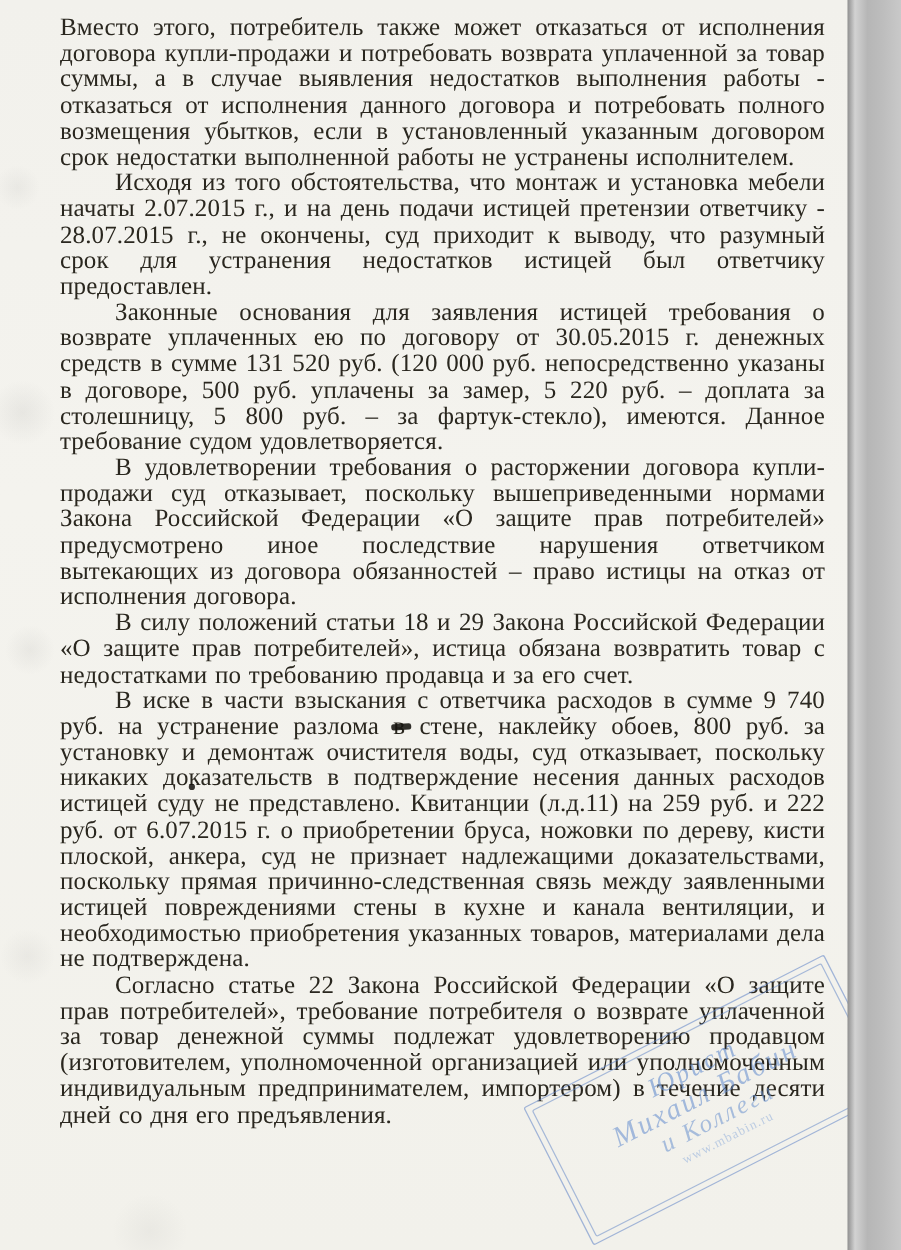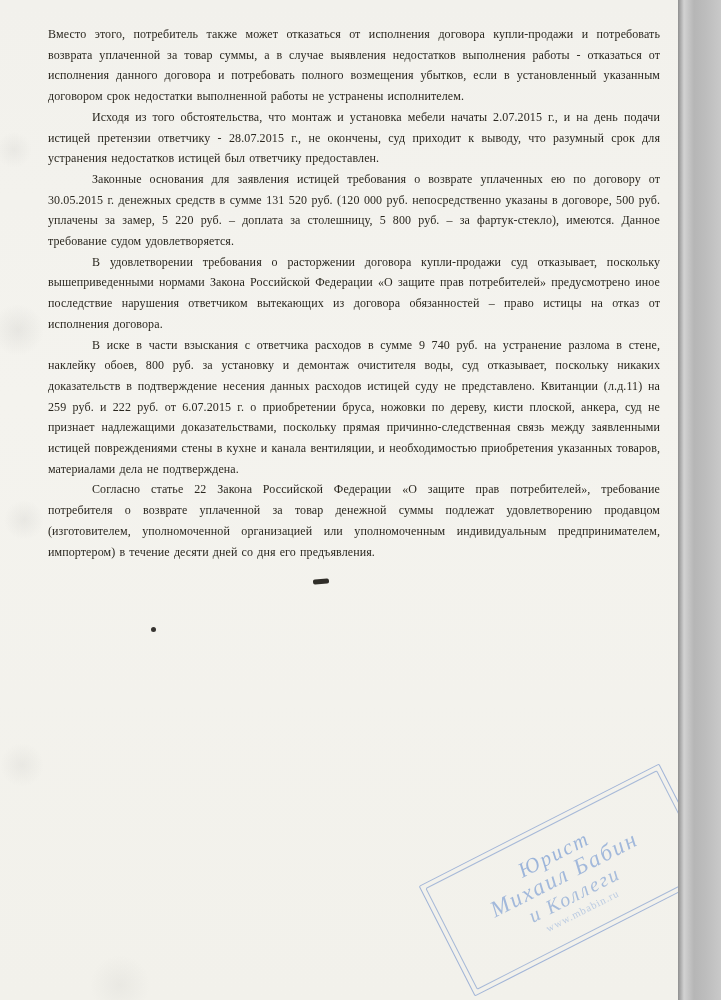--- a/index.html
+++ b/index.html
@@ -16,22 +16,22 @@
       radial-gradient(circle at 24px 520px, rgba(120,120,120,.09), rgba(120,120,120,0) 20px),
       radial-gradient(circle at 22px 765px, rgba(120,120,120,.08), rgba(120,120,120,0) 22px),
       radial-gradient(circle at 120px 985px, rgba(120,120,120,.07), rgba(120,120,120,0) 30px),
       linear-gradient(180deg,#f2f1ec 0%,#f4f3ee 40%,#f2f1eb 100%);
   }
   .page-edge{
     position:absolute;top:0;right:0;width:43px;height:1000px;
     background:linear-gradient(90deg,#8f8f8f 0px,#d2d2d2 6px,#b6b6b6 16px,#bdbdbd 28px,#c9c9c9 43px);
   }
   .textblock{
-    position:absolute;left:48px;top:24px;width:612px;
-    font-size:12px;line-height:20.7px;color:#2a271f;
+    position:absolute;left:48px;top:12px;width:612px;
+    font-size:20px;line-height:20.7px;color:#2a271f;
     text-align:justify;
     letter-spacing:.1px;
   }
   .textblock p{margin:0;text-indent:44px;word-spacing:1px;}
   .textblock p.no-indent{text-indent:0;}
   .page-number{
     position:absolute;right:34px;bottom:20px;
     font-size:17px;color:#3a372f;
   }
   
@@ -68,20 +68,21 @@
 </head>
 <body>
 
 <div class="paper">
 
   <div class="textblock">
     <p class="no-indent">Вместо этого, потребитель также может отказаться от исполнения договора купли-продажи и потребовать возврата уплаченной за товар суммы, а в случае выявления недостатков выполнения работы -  отказаться от исполнения данного договора и потребовать полного возмещения убытков, если в установленный указанным договором срок недостатки выполненной работы  не устранены исполнителем.</p>
     <p>Исходя из того обстоятельства, что монтаж и установка мебели начаты 2.07.2015 г.,  и на день подачи истицей претензии ответчику  - 28.07.2015 г., не окончены,  суд приходит к выводу, что разумный срок для устранения недостатков истицей был ответчику предоставлен.</p>
     <p>Законные основания для заявления истицей требования о возврате уплаченных ею по договору от 30.05.2015 г.  денежных средств в сумме 131 520 руб. (120 000 руб. непосредственно указаны в договоре, 500 руб. уплачены за замер, 5 220 руб. – доплата за столешницу, 5 800 руб. – за фартук-стекло), имеются. Данное требование судом удовлетворяется.</p>
     <p>В удовлетворении требования о расторжении договора купли-продажи суд отказывает, поскольку вышеприведенными нормами Закона Российской Федерации «О защите прав потребителей»  предусмотрено иное последствие нарушения ответчиком вытекающих из договора обязанностей – право истицы на отказ от исполнения договора.</p>
+    <p>В силу положений статьи 18 и 29 Закона Российской Федерации «О защите прав потребителей», истица обязана возвратить товар с недостатками по требованию продавца и за его счет.</p>
     <p>В иске в части взыскания с ответчика расходов в сумме 9 740 руб. на устранение разлома в стене, наклейку обоев, 800 руб. за установку и демонтаж очистителя воды, суд отказывает, поскольку никаких доказательств в подтверждение несения данных расходов истицей суду не представлено. Квитанции (л.д.11) на 259 руб. и 222 руб. от 6.07.2015 г. о приобретении бруса, ножовки по дереву, кисти плоской, анкера,  суд не признает надлежащими доказательствами, поскольку прямая причинно-следственная связь между заявленными истицей повреждениями стены в кухне и канала вентиляции, и необходимостью приобретения указанных товаров, материалами дела не подтверждена.</p>
     <p>Согласно статье 22 Закона Российской Федерации «О защите прав потребителей», требование потребителя о возврате уплаченной за товар денежной суммы подлежат удовлетворению продавцом (изготовителем, уполномоченной организацией или уполномоченным  индивидуальным предпринимателем, импортером) в течение десяти дней со дня его предъявления.</p>
   </div>
 
   <div class="stamp">
     <div class="s1">Юрист</div>
     <div class="s2">Михаил Бабин</div>
     <div class="s3">и Коллеги</div>
     <div class="s4">www.mbabin.ru</div>
   </div>

